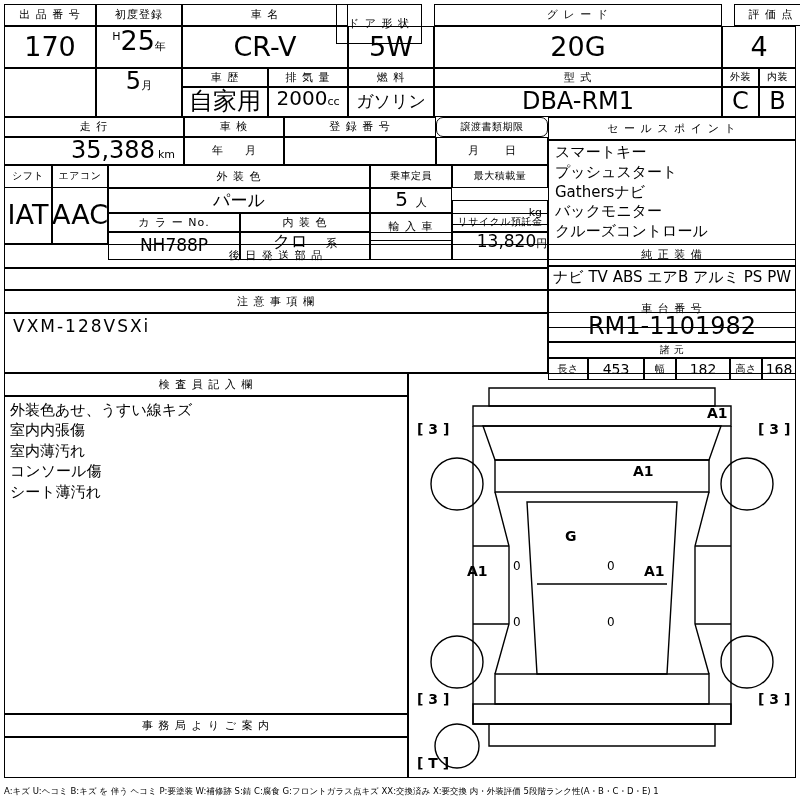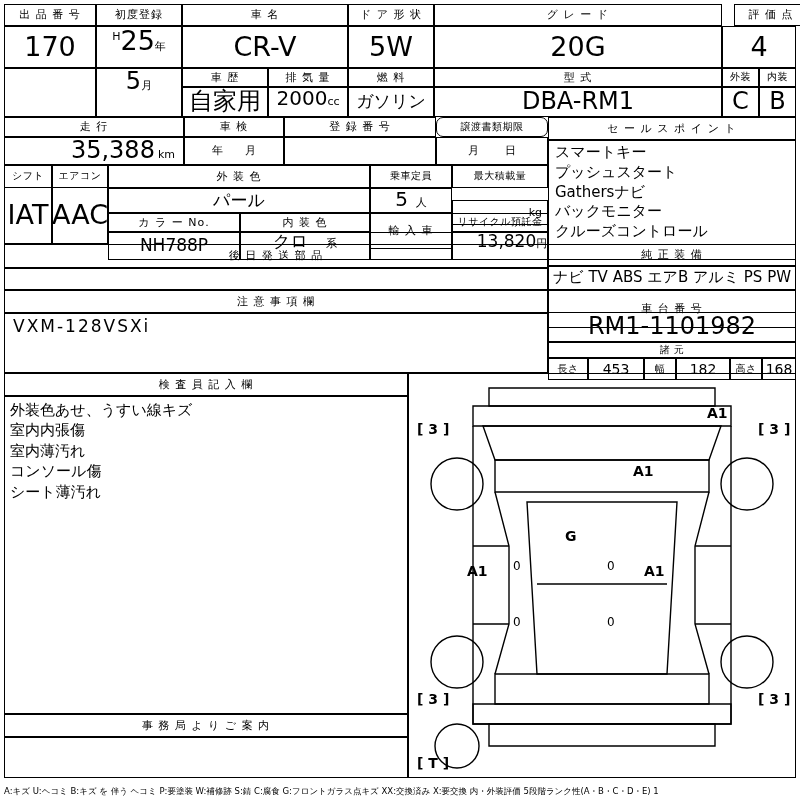--- a/index.html
+++ b/index.html
@@ -47,21 +47,21 @@
   <div class="box lbl" style="left:96px;top:4px;width:86px;height:22px;">初度登録</div>
   <div class="box baseline" style="left:96px;top:26px;width:86px;height:42px;justify-content:center;">
     <span class="sub" style="align-self:flex-start;margin-top:4px;">H</span>
     <span class="val-xl">25</span>
     <span class="sub">年</span>
   </div>
 
   <div class="box lbl" style="left:182px;top:4px;width:166px;height:22px;">車 名</div>
   <div class="box val-xl" style="left:182px;top:26px;width:166px;height:42px;">CR-V</div>
 
-  <div class="box lbl" style="left:348px;top:4px;width:86px;height:22px;">ド ア 形 状</div>
+  <div class="box lbl" style="left:336px;top:4px;width:86px;height:40px;">ド ア 形 状</div>
   <div class="box val-xl" style="left:348px;top:26px;width:86px;height:42px;">5W</div>
 
   <div class="box lbl" style="left:434px;top:4px;width:288px;height:22px;">グ レ ー ド</div>
   <div class="box val-xl" style="left:434px;top:26px;width:288px;height:42px;">20G</div>
 
   <div class="box lbl" style="left:722px;top:4px;width:74px;height:22px;margin-left:12px;">評 価 点</div>
   <div class="box val-xl" style="left:722px;top:26px;width:74px;height:42px;">4</div>
 
   <div class="box lbl" style="left:182px;top:68px;width:86px;height:19px;">車 歴</div>
   <div class="box val-lg" style="left:182px;top:87px;width:86px;height:30px;">自家用</div>
@@ -121,21 +121,21 @@
 
   <div class="box val-md" style="left:108px;top:188px;width:262px;height:25px;">パール</div>
   <div class="box baseline" style="left:370px;top:188px;width:82px;height:25px;justify-content:center;">
     <span class="val">5</span>
     <span class="sub" style="margin-left:8px;">人</span>
   </div>
   <div class="box right sub" style="left:452px;top:188px;width:96px;height:25px;">kg</div>
 
   <div class="box lbl" style="left:108px;top:213px;width:132px;height:19px;">カ ラ ー No.</div>
   <div class="box lbl" style="left:240px;top:213px;width:130px;height:19px;">内 装 色</div>
-  <div class="box lbl" style="left:370px;top:213px;width:82px;height:36px;">輸 入 車</div>
+  <div class="box lbl" style="left:370px;top:213px;width:82px;height:28px;">輸 入 車</div>
   <div class="box lbl-sm" style="left:452px;top:213px;width:96px;height:19px;">リサイクル預託金</div>
 
   <div class="box val-md" style="left:108px;top:232px;width:132px;height:28px;">NH788P</div>
   <div class="box baseline" style="left:240px;top:232px;width:130px;height:28px;justify-content:center;">
     <span class="val-md">クロ</span>
     <span class="sub" style="margin-left:18px;">系</span>
   </div>
   <div class="box" style="left:370px;top:232px;width:82px;height:28px;"></div>
   <div class="box baseline" style="left:452px;top:232px;width:96px;height:28px;justify-content:center;padding-left:24px;">
     <span class="val-md">13,820</span>

